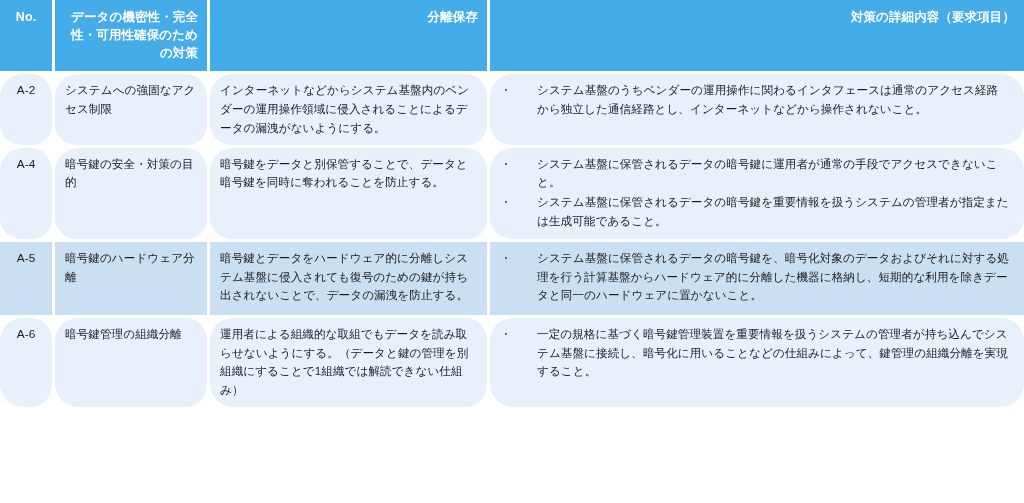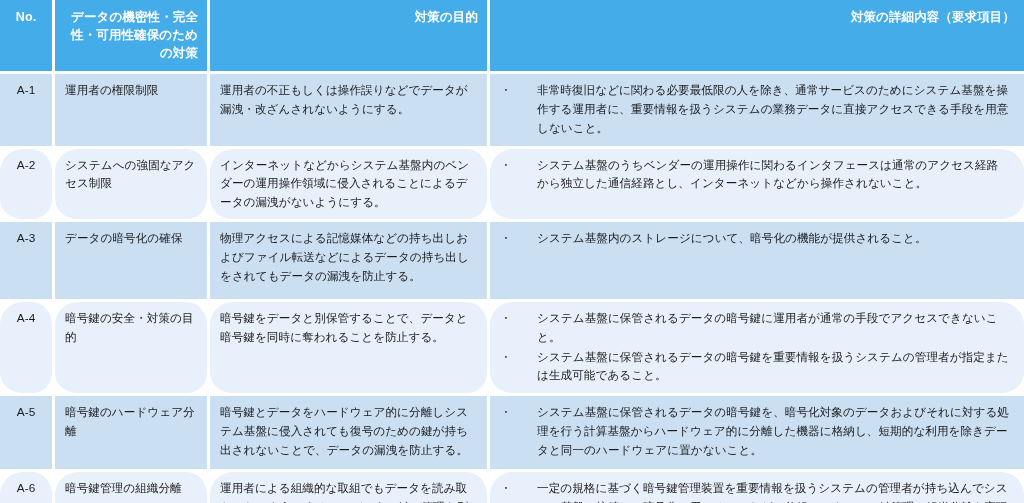--- a/index.html
+++ b/index.html
@@ -120,67 +120,41 @@
     <colgroup>
       <col class="c-no">
       <col class="c-measure">
       <col class="c-purpose">
       <col class="c-detail">
     </colgroup>
     <thead>
       <tr>
         <th class="th-no">No.</th>
         <th>データの機密性・完全性・可用性確保のための対策</th>
-        <th>対策の目的</th>
+        <th>分離保存</th>
         <th>対策の詳細内容（要求項目）</th>
       </tr>
     </thead>
     <tbody>
 
-      <tr class="band-dark r1">
-        <td class="cell-no">A-1</td>
-        <td class="cell-measure">運用者の権限制限</td>
-        <td class="cell-purpose">運用者の不正もしくは操作誤りなどでデータが漏洩・改ざんされないようにする。</td>
-        <td class="cell-detail">
-          <ul class="bullets">
-            <li>
-              <span class="bullet-dot">・</span>
-              <span class="txt">非常時復旧などに関わる必要最低限の人を除き、通常サービスのためにシステム基盤を操作する運用者に、重要情報を扱うシステムの業務データに直接アクセスできる手段を用意しないこと。</span>
-            </li>
-          </ul>
-        </td>
-      </tr>
 
       <tr class="band-light r2">
         <td class="cell-no">A-2</td>
         <td class="cell-measure">システムへの強固なアクセス制限</td>
         <td class="cell-purpose">インターネットなどからシステム基盤内のベンダーの運用操作領域に侵入されることによるデータの漏洩がないようにする。</td>
         <td class="cell-detail">
           <ul class="bullets">
             <li>
               <span class="bullet-dot">・</span>
               <span class="txt">システム基盤のうちベンダーの運用操作に関わるインタフェースは通常のアクセス経路から独立した通信経路とし、インターネットなどから操作されないこと。</span>
             </li>
           </ul>
         </td>
       </tr>
 
-      <tr class="band-dark r3">
-        <td class="cell-no">A-3</td>
-        <td class="cell-measure">データの暗号化の確保</td>
-        <td class="cell-purpose">物理アクセスによる記憶媒体などの持ち出しおよびファイル転送などによるデータの持ち出しをされてもデータの漏洩を防止する。</td>
-        <td class="cell-detail">
-          <ul class="bullets">
-            <li>
-              <span class="bullet-dot">・</span>
-              <span class="txt">システム基盤内のストレージについて、暗号化の機能が提供されること。</span>
-            </li>
-          </ul>
-        </td>
-      </tr>
 
       <tr class="band-light r4">
         <td class="cell-no">A-4</td>
         <td class="cell-measure">暗号鍵の安全・対策の目的</td>
         <td class="cell-purpose">暗号鍵をデータと別保管することで、データと暗号鍵を同時に奪われることを防止する。</td>
         <td class="cell-detail">
           <ul class="bullets">
             <li>
               <span class="bullet-dot">・</span>
               <span class="txt">システム基盤に保管されるデータの暗号鍵に運用者が通常の手段でアクセスできないこと。</span>

